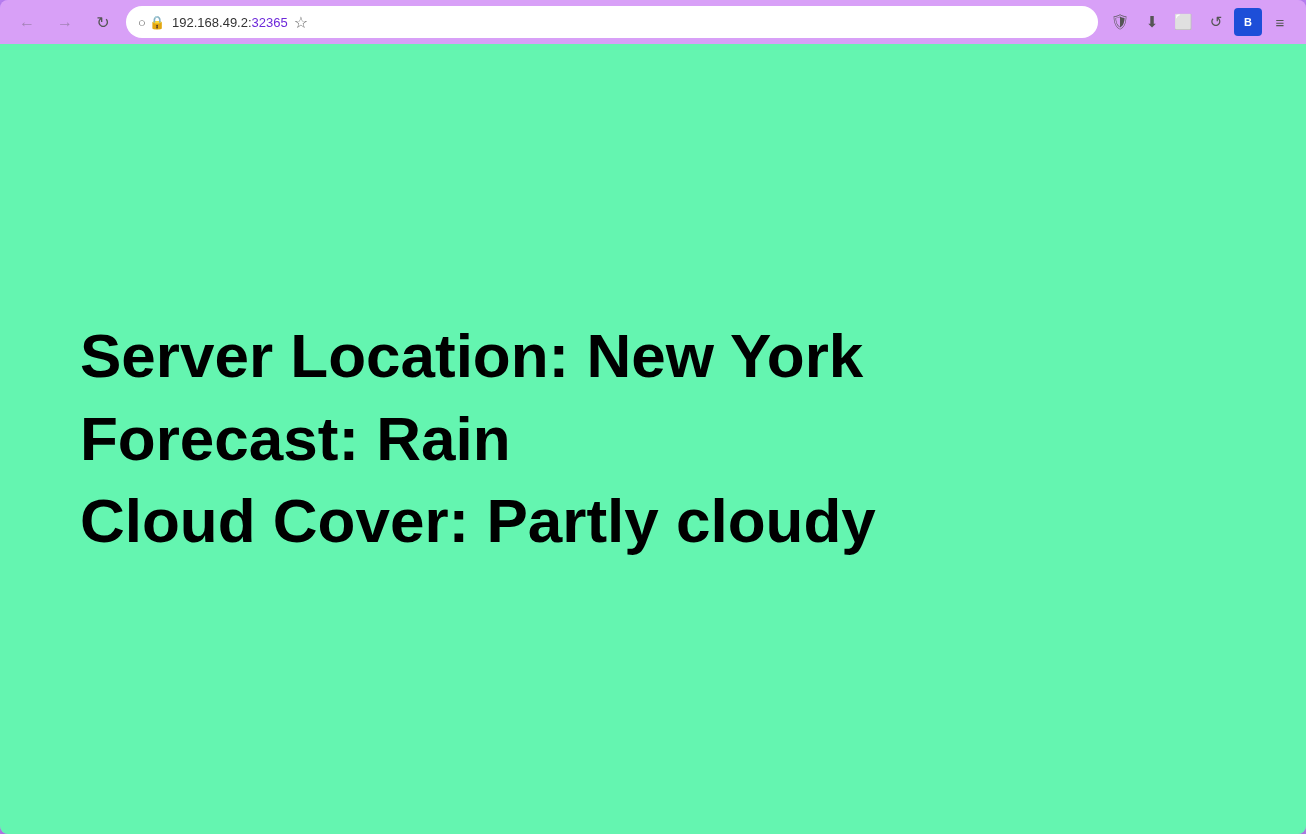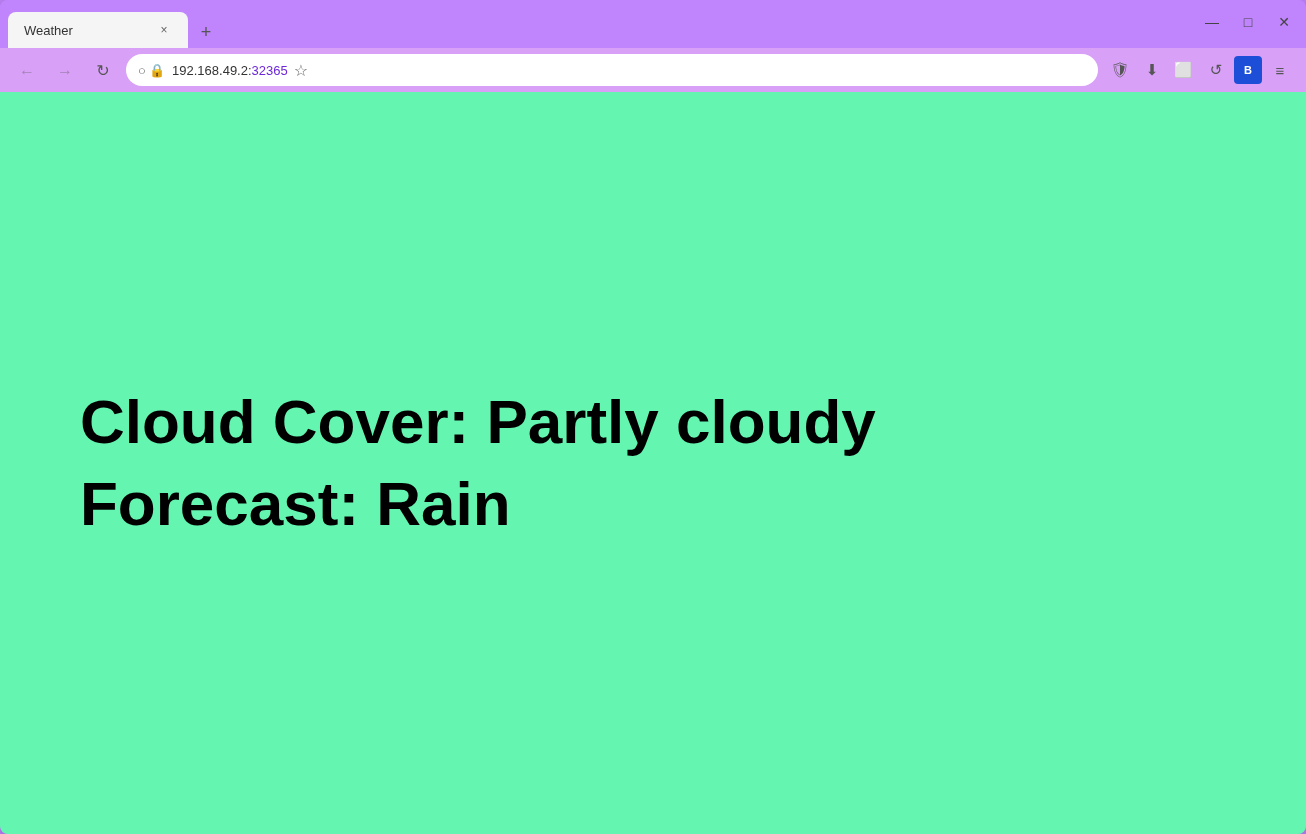--- a/index.html
+++ b/index.html
@@ -203,34 +203,20 @@
       color: #000;
       line-height: 1.2;
       font-family: Arial, sans-serif;
     }
   </style>
 </head>
 <body>
 
 <div class="browser-window">
 
-  <div class="title-bar">
-    <div class="tab-strip">
-      <div class="tab">
-        <span>Weather</span>
-        <span class="tab-close">×</span>
-      </div>
-      <div class="new-tab-btn">+</div>
-    </div>
-    <div class="window-controls">
-      <div class="win-btn">—</div>
-      <div class="win-btn">□</div>
-      <div class="win-btn close">✕</div>
-    </div>
-  </div>
 
   <div class="toolbar">
     <div class="nav-btn disabled">
       <span>←</span>
     </div>
     <div class="nav-btn disabled">
       <span>→</span>
     </div>
     <div class="nav-btn">
       <span>↻</span>
@@ -252,17 +238,18 @@
       <div class="toolbar-icon">⬇</div>
       <div class="toolbar-icon">⬜</div>
       <div class="toolbar-icon">↺</div>
       <div class="toolbar-icon bitwarden">B</div>
       <div class="toolbar-icon">≡</div>
     </div>
   </div>
 
   <div class="page-content">
     <div class="weather-info">
+      <div class="weather-line">Server Location: New York</div>
+      <div class="weather-line">Forecast: Rain</div>
       <div class="weather-line">Cloud Cover: Partly cloudy</div>
-      <div class="weather-line">Forecast: Rain</div>
     </div>
   </div>
 </div>
 
 </body></html>

